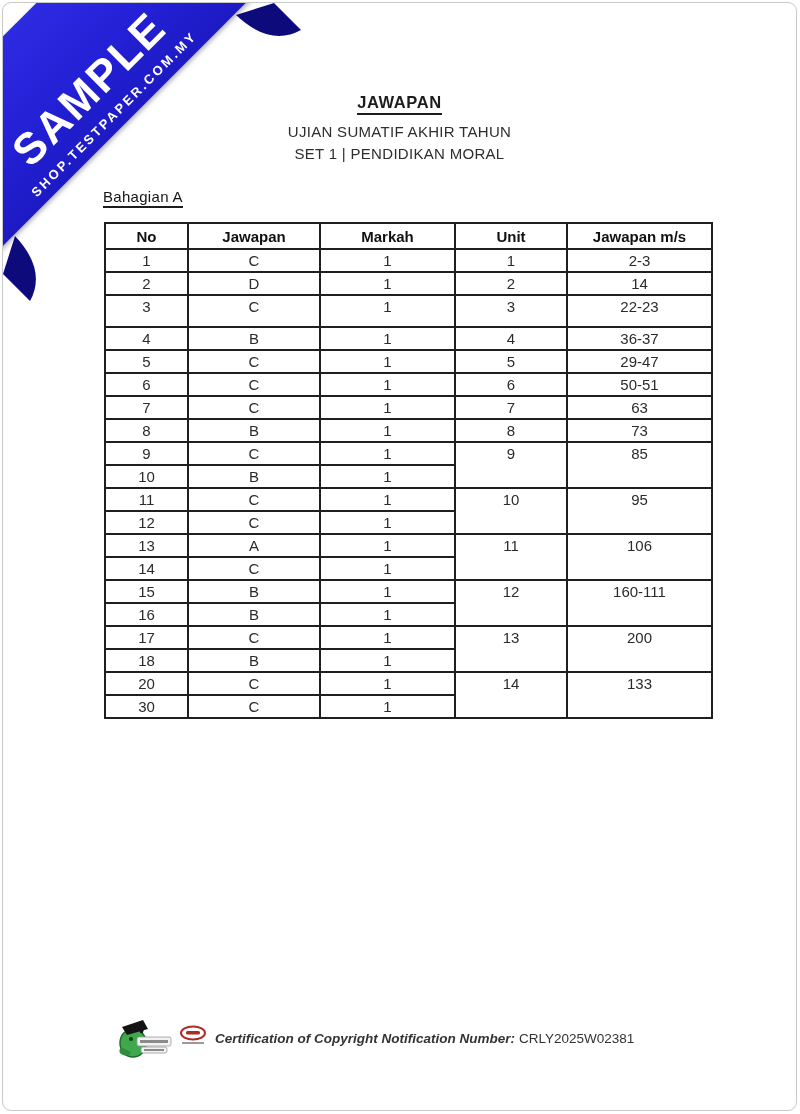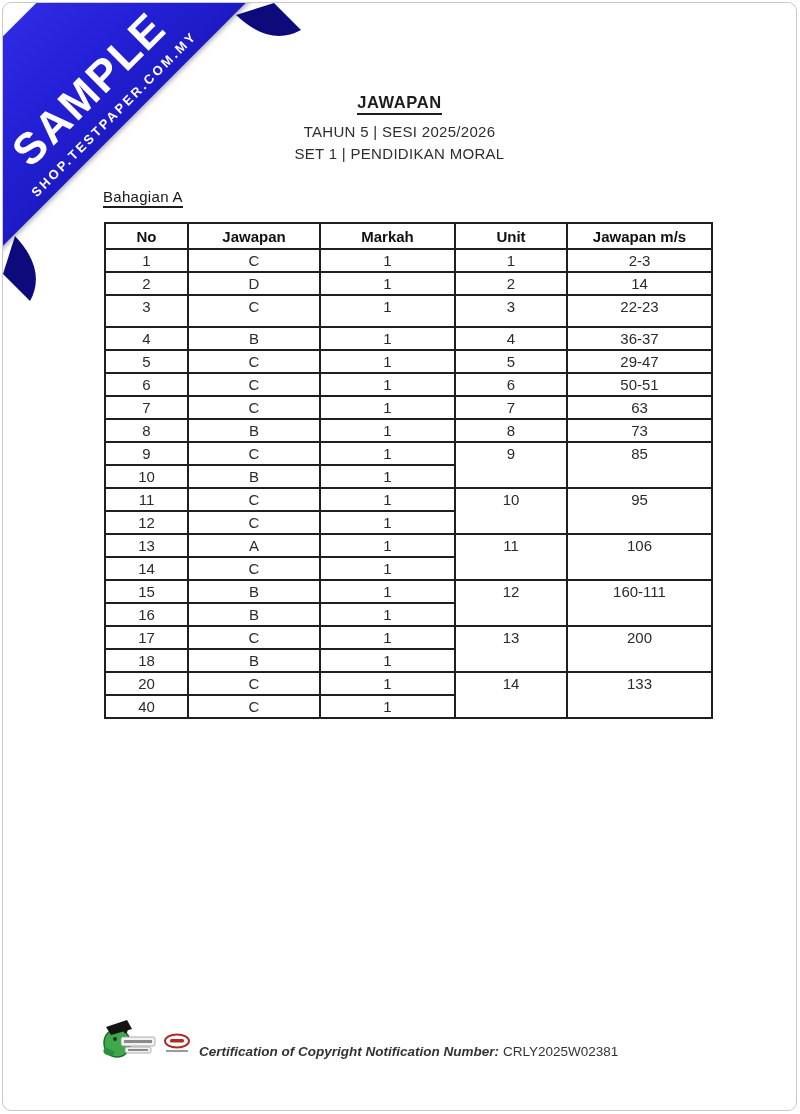--- a/index.html
+++ b/index.html
@@ -56,22 +56,22 @@
   }
   table.answers th{height:24px;font-weight:bold;color:#111;font-size:15px;border-radius:12px;}
   table.answers tr{height:23px;}
   table.answers tr.tall{height:32px;}
   table.answers tr.tall td{vertical-align:top;padding-top:2px;}
   table.answers td.merged{vertical-align:top;padding-top:2px;}
   col.c-no{width:83px;} col.c-jaw{width:132px;} col.c-mar{width:135px;}
   col.c-unit{width:112px;} col.c-ruj{width:145px;}
   
   .footer{
-    position:absolute;left:98px;top:1014px;z-index:2;
-    display:flex;align-items:flex-end;
+    position:absolute;left:114px;top:1014px;z-index:2;
+    display:flex;align-items:center;
   }
   .footer .cert-text{margin-left:7px;font-size:13.5px;color:#333;white-space:nowrap;}
   .cert-label{font-style:italic;font-weight:600;}
   .cert-number{font-weight:500;margin-left:4px;}
   .logo{display:inline-block;}
   .myipo{margin-left:5px;}
 </style>
 </head>
 <body>
 
@@ -83,21 +83,21 @@
       <div class="ribbon-url">SHOP.TESTPAPER.COM.MY</div>
     </div>
     <svg class="ribbon-folds" width="310" height="310" viewBox="0 0 310 310">
       <path d="M 233 12 Q 267 44 298 27 L 271 0 Z" fill="#0d0a7c"></path>
       <path d="M 12 233 Q 44 267 27 298 L 0 271 Z" fill="#0d0a7c"></path>
     </svg>
   </div>
 
   <div class="doc-header">
     <div class="doc-title">JAWAPAN</div>
-    <div class="doc-sub">TAHUN 5 | SESI 2025/2026</div>
+    <div class="doc-sub">UJIAN SUMATIF AKHIR TAHUN</div>
     <div class="doc-sub">SET 1 | PENDIDIKAN MORAL</div>
   </div>
 
   <div class="section-label">Bahagian A</div>
 
   <table class="answers">
     <colgroup>
       <col class="c-no">
         <col class="c-jaw">
         <col class="c-mar">
@@ -231,21 +231,21 @@
           <td>1</td>
         </tr>
         <tr>
           <td>20</td>
           <td>C</td>
           <td>1</td>
           <td rowspan="2" class="merged">14</td>
           <td rowspan="2" class="merged">133</td>
         </tr>
         <tr>
-          <td>40</td>
+          <td>30</td>
           <td>C</td>
           <td>1</td>
         </tr>
       </tbody>
   </table>
 
   <div class="footer">
     <svg class="logo" width="56" height="42" viewBox="0 0 56 42">
       <ellipse cx="16" cy="26" rx="13" ry="14" fill="#3fa84c" stroke="#1d6b2a" stroke-width="1.5"></ellipse>
       <path d="M 4 30 Q 0 36 6 38 Q 12 40 14 35 Z" fill="#2e8d3b"></path>

